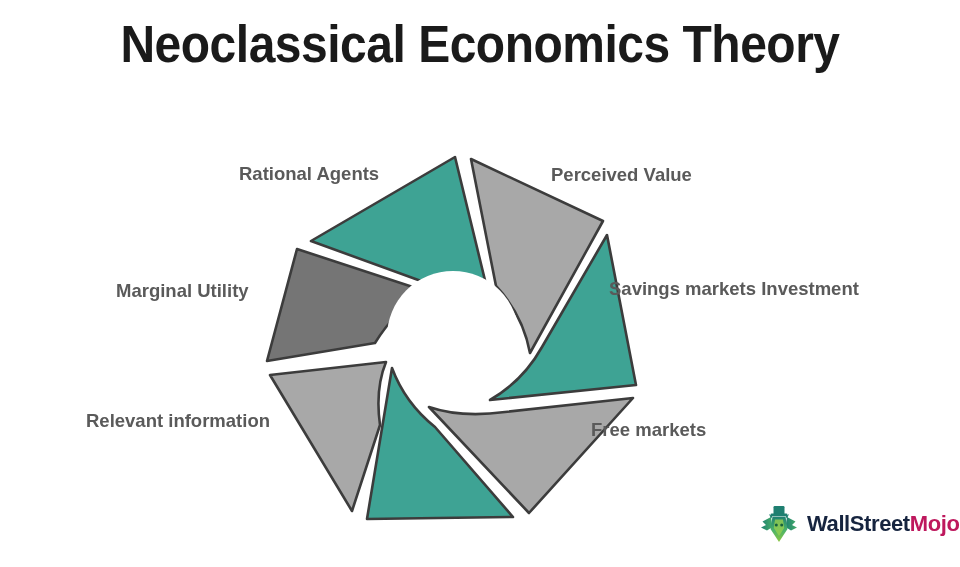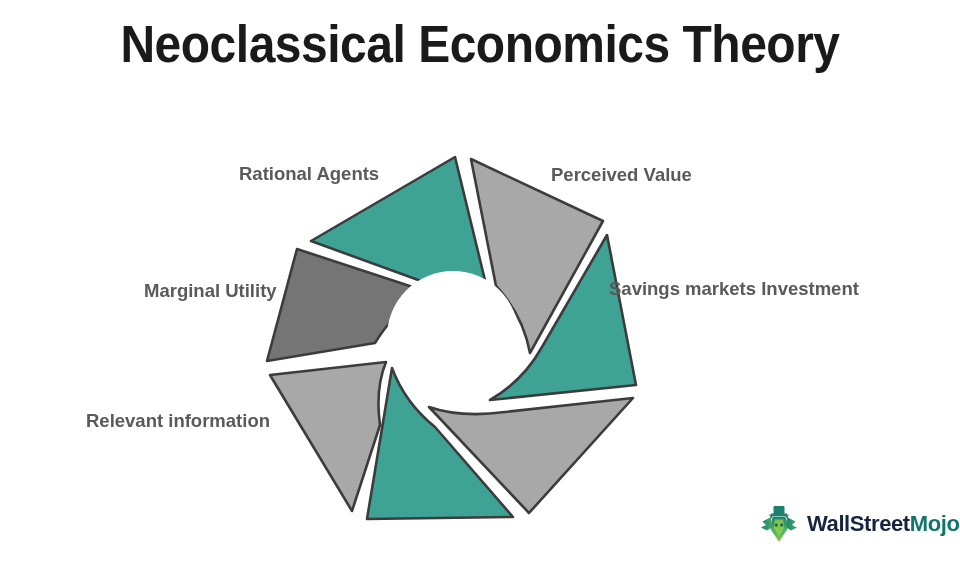--- a/index.html
+++ b/index.html
@@ -71,21 +71,21 @@
     color: #5a5a5a;
     white-space: nowrap;
     line-height: 22px;
   }
   .lbl-rational        { left: 205px; top: 163px; margin-left: 34px; }
   .lbl-perceived       { left: 531px; top: 164px; margin-left: 20px; }
   .lbl-savings         { left: 609px; top: 278px; }
   .lbl-free            { left: 591px; top: 419px; }
   .lbl-equilibrium     { left: 337px; top: 513px; }
   .lbl-relevant        { left: 86px;  top: 410px; text-align: center; }
-  .lbl-marginal        { left: 116px; top: 280px; margin-left: 28px; }
+  .lbl-marginal        { left: 116px; top: 280px; }
 
   
   #logo {
     position: absolute;
     left: 758px;
     top: 500px;
     width: 196px;
     height: 48px;
     display: flex;
     align-items: center;
@@ -93,21 +93,21 @@
   }
   #logo-mark { flex: 0 0 auto; display: block; }
   #logo-text {
     font-size: 22px;
     font-weight: 700;
     letter-spacing: -0.4px;
     white-space: nowrap;
     line-height: 24px;
   }
   .logo-wall { color: #16243f; text-align: center; }
-  .logo-mojo { color: #0f766e; }
+  .logo-mojo { color: #be185d; }
 </style>
 </head>
 <body>
 
 <div id="page">
 
   <div id="title">Neoclassical Economics Theory</div>
 
 
   <div id="diagram-wrap">
@@ -132,20 +132,21 @@
       <circle cx="198" cy="202" r="66" fill="#ffffff" stroke="none"></circle>
     </svg>
   </div>
 
   <div class="blade-label lbl-rational">Rational Agents</div>
 
   <div class="blade-label lbl-perceived">Perceived Value</div>
 
   <div class="blade-label lbl-savings">Savings markets Investment</div>
 
+  <div class="blade-label lbl-free">Free markets</div>
 
 
   <div class="blade-label lbl-relevant">Relevant information</div>
 
   <div class="blade-label lbl-marginal">Marginal Utility</div>
 
   <div id="logo">
     <svg id="logo-mark" width="42" height="42" viewBox="0 0 42 42">
       <defs>
         <linearGradient id="gMark" x1="0" y1="0" x2="0" y2="1">

